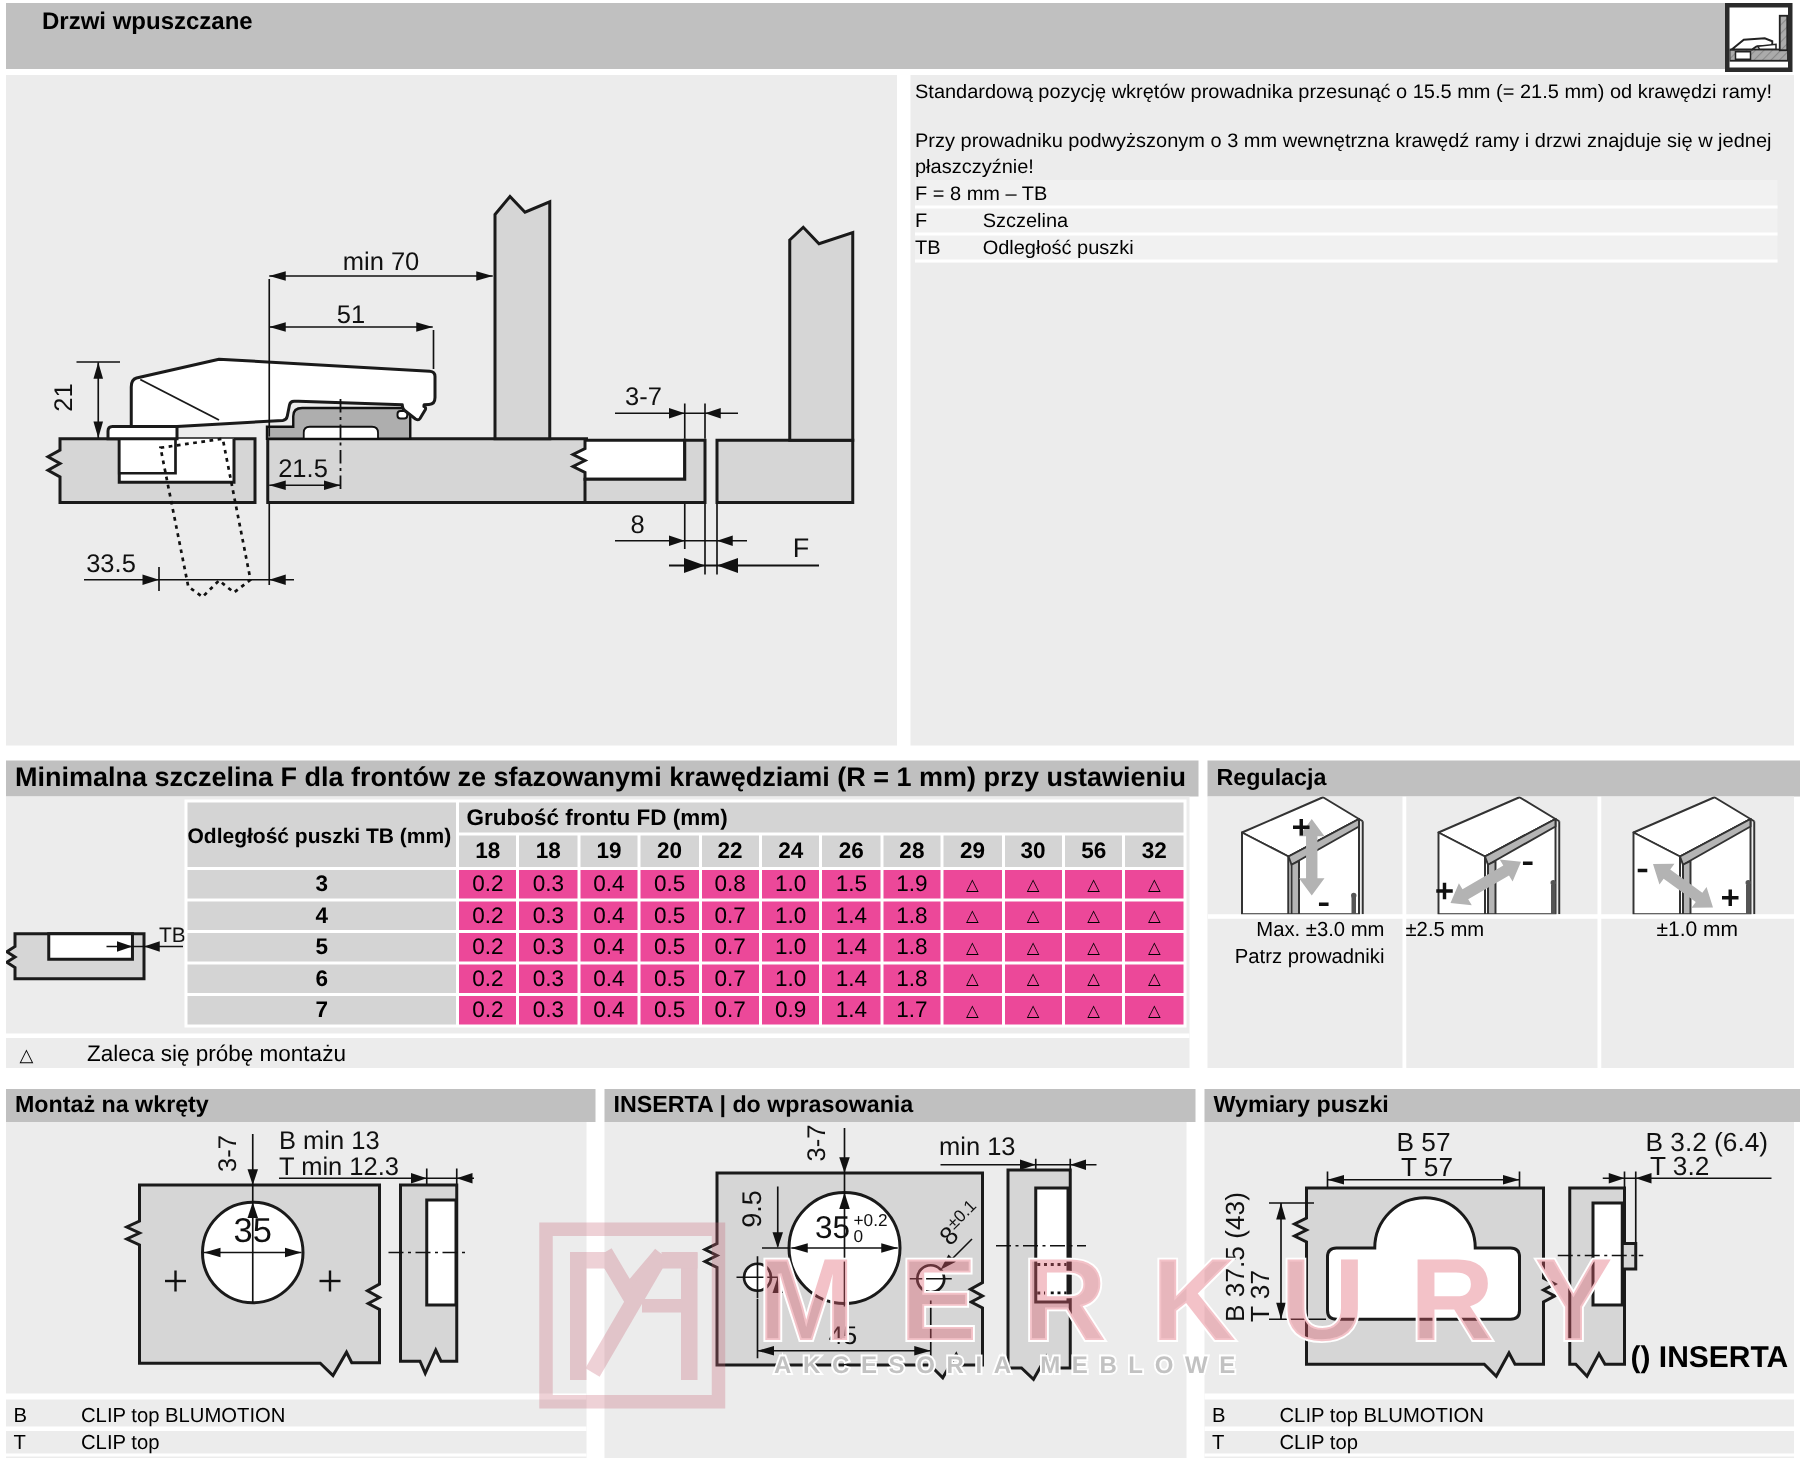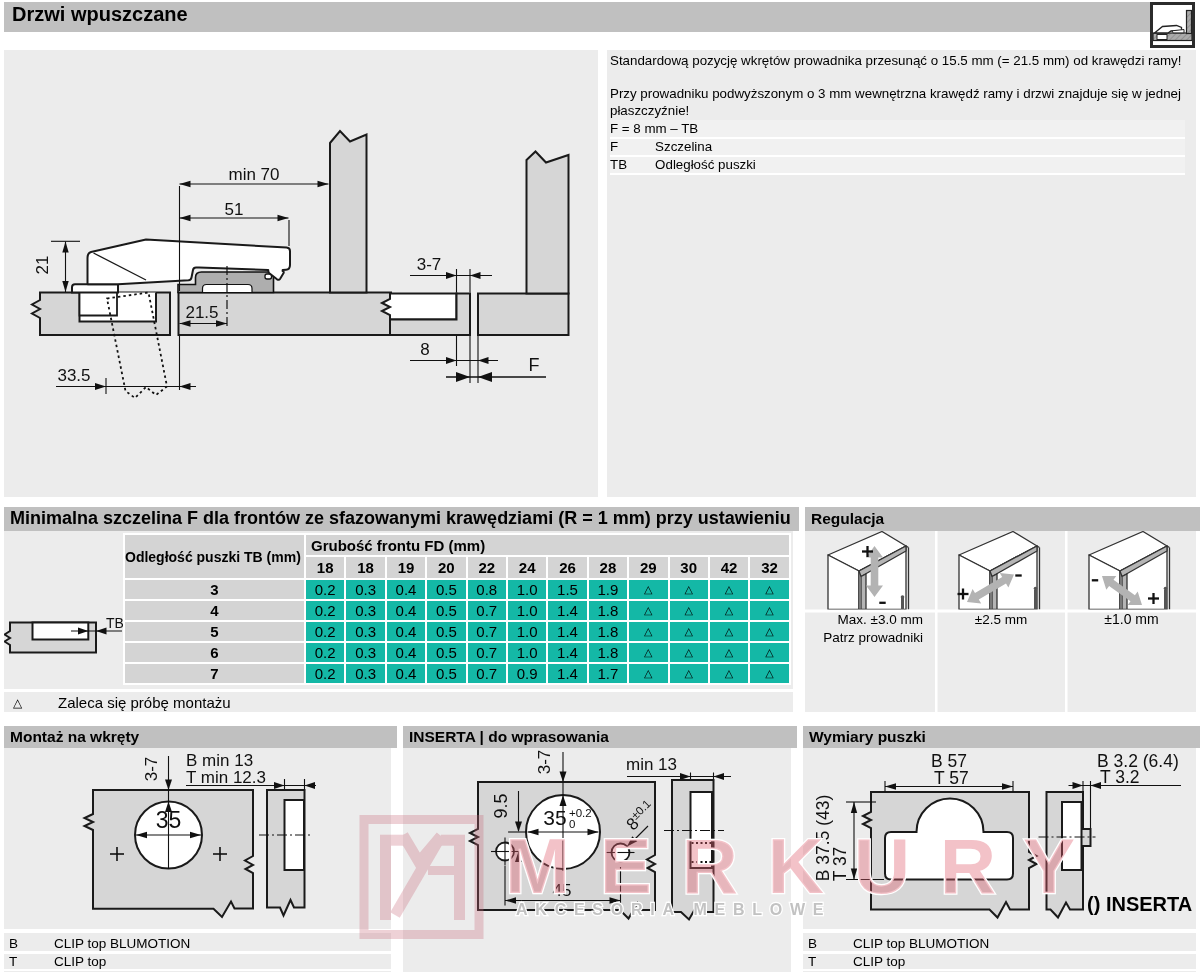--- a/index.html
+++ b/index.html
@@ -4,25 +4,25 @@
 body{width:1200px;height:972px;background:#fff;font-family:"Liberation Sans",sans-serif;position:relative;overflow:hidden;color:#000}
 .abs{position:absolute}
 .bar{position:absolute;background:#c0c0c0;color:#000;font-weight:bold}
 .panel{position:absolute;background:#ececec}
 svg{display:block}
 svg text{font-family:"Liberation Sans",sans-serif}
 .dim{fill:#111;font-size:17px}
 #tablewrap td{padding:0}
 #tablewrap td.h{background:#d4d4d4;font-weight:bold;font-size:15px;text-align:center;height:19px}
 #tablewrap td.l{background:#d4d4d4;font-weight:bold;font-size:15px;text-align:center;height:19px}
-#tablewrap td.d{background:#14b8a6;font-size:15px;text-align:center;height:19px}
+#tablewrap td.d{background:#ec4899;font-size:15px;text-align:center;height:19px}
 #tablewrap td.t{font-size:11px}
 </style></head><body>
 
-<div class="bar" style="left:4px;top:2px;width:1144px;height:30px;font-size:20px;line-height:25px;padding-left:8px">Drzwi wpuszczane</div>
+<div class="bar" style="left:4px;top:2px;width:1144px;height:44px;font-size:16px;line-height:25px;padding-left:24px">Drzwi wpuszczane</div>
 <div class="abs" style="left:1150px;top:2px;width:45px;height:46px;background:#fff;border:3px solid #2b2b2b;box-sizing:border-box">
 <svg width="39" height="40" viewBox="0 0 39 40">
 <defs>
         <pattern id="hat" width="4" height="4" patternUnits="userSpaceOnUse" patternTransform="rotate(45)">
           <rect width="4" height="4" fill="#ababab"></rect>
           <line x1="0" y1="0" x2="0" y2="4" stroke="#8a8a8a" stroke-width="1.5"></line>
         </pattern>
       </defs>
 <rect x="0" y="28" width="39" height="7.5" fill="url(#hat)" stroke="#222" stroke-width="1.2"></rect>
 <rect x="33.5" y="5.5" width="5" height="23" fill="url(#hat)" stroke="#222" stroke-width="1.2"></rect>
@@ -140,21 +140,21 @@
           <td class="h">18</td>
           <td class="h">18</td>
           <td class="h">19</td>
           <td class="h">20</td>
           <td class="h">22</td>
           <td class="h">24</td>
           <td class="h">26</td>
           <td class="h">28</td>
           <td class="h">29</td>
           <td class="h">30</td>
-          <td class="h">42</td>
+          <td class="h">56</td>
           <td class="h">32</td>
         </tr>
 <tr>
           <td class="l">3</td>
           <td class="d">0.2</td>
           <td class="d">0.3</td>
           <td class="d">0.4</td>
           <td class="d">0.5</td>
           <td class="d">0.8</td>
           <td class="d">1.0</td>
@@ -289,21 +289,21 @@
 <line x1="1091.8" y1="580.3" x2="1098.2" y2="580.3"></line>
 <line x1="1148" y1="598.5" x2="1159" y2="598.5"></line>
       <line x1="1153.5" y1="593" x2="1153.5" y2="604"></line>
 </g>
 
 <rect x="935" y="531" width="2.5" height="181" fill="#fff"></rect>
 <rect x="1065" y="531" width="2.5" height="181" fill="#fff"></rect>
 <rect x="805" y="609.5" width="391" height="3" fill="#fff"></rect>
 </svg>
 <div class="abs" style="left:805px;top:608px;width:118px;text-align:right;font-size:13.5px;line-height:17.5px;padding-top:3px">Max. ±3.0 mm<br>Patrz prowadniki</div>
-<div class="abs" style="left:937px;top:608px;width:128px;text-align:center;font-size:13.5px;line-height:17.5px;padding-top:3px">±2.5 mm</div>
+<div class="abs" style="left:937px;top:608px;width:128px;text-align:left;font-size:13.5px;line-height:17.5px;padding-top:3px">±2.5 mm</div>
 <div class="abs" style="left:1067px;top:608px;width:129px;text-align:center;font-size:14px;line-height:17.5px;padding-top:3px">±1.0 mm</div>
 
 <div class="bar" style="left:4px;top:726px;width:387px;height:22px;font-size:15.5px;line-height:21px;padding-left:6px">Montaż na wkręty</div>
 <div class="panel" style="left:4px;top:748px;width:387px;height:224px"></div>
 <svg id="m1" class="abs" style="left:4px;top:748px" width="387" height="224" viewBox="4 748 387 224">
 <path d="M93,790 L253,790 L253,856 L245,860.5 L253,865 L245.5,869 L253,873 L253,908.5 L234.5,908.5 L231,901.5 L222,917 L213.5,908.8 L93,908.8 L93,830 L84.5,826 L93,822 L84.5,818 L93,814 Z" fill="#d6d6d6" stroke="#1a1a1a" stroke-width="2"></path>
 <circle cx="168.5" cy="835" r="33.5" fill="#fff" stroke="#1a1a1a" stroke-width="2"></circle>
 <line x1="168.5" y1="756" x2="168.5" y2="869" stroke="#111" stroke-width="1.1"></line>
 <line x1="136" y1="835" x2="201" y2="835" stroke="#111" stroke-width="1.1" marker-start="url(#mS)" marker-end="url(#mE)"></line>
 <text class="dim" x="168.5" y="828" text-anchor="middle" style="font-size:23px">35</text>

